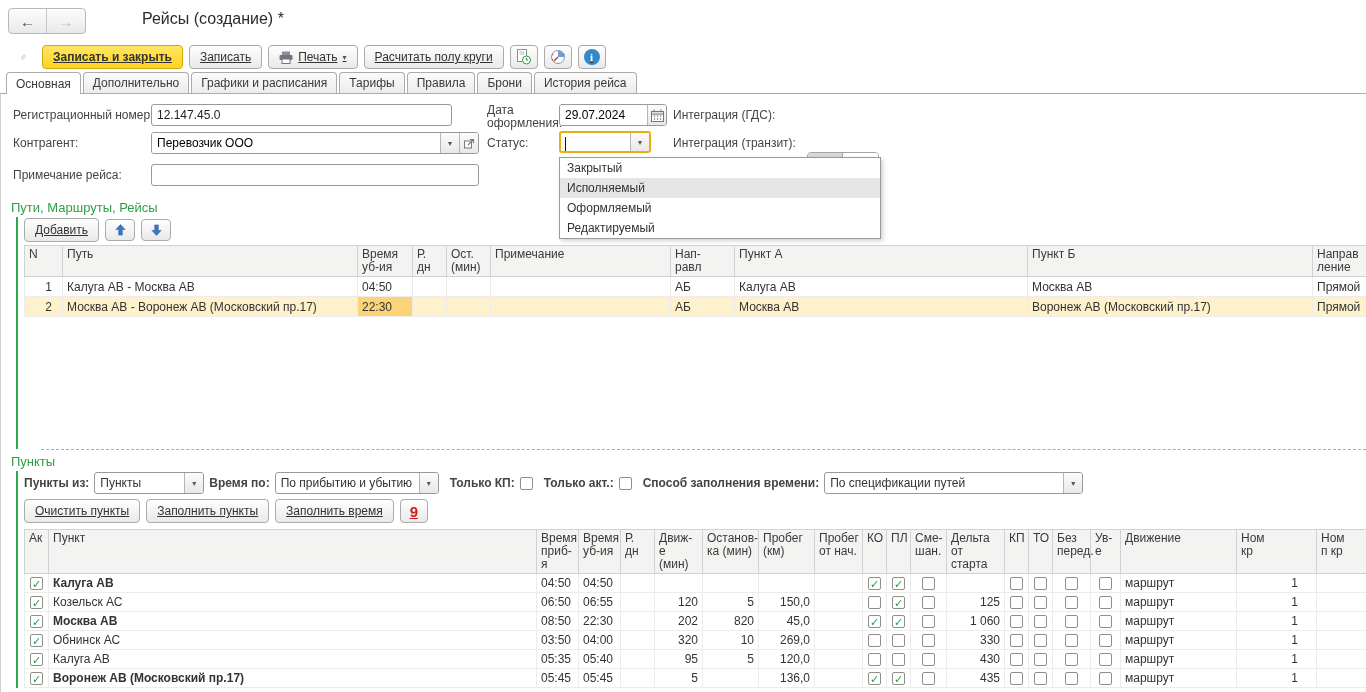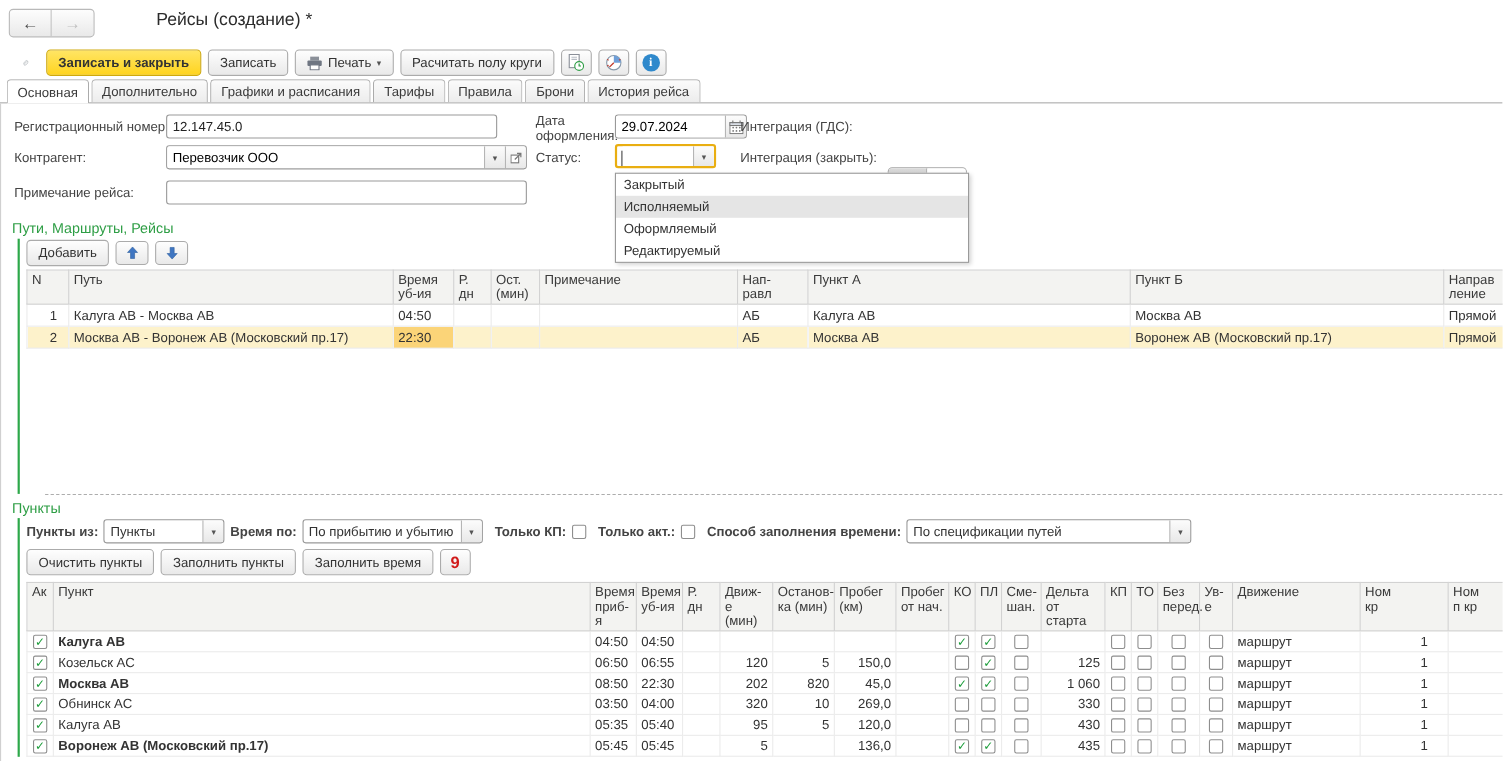--- a/index.html
+++ b/index.html
@@ -13,21 +13,21 @@
   .navbtn { width:38px; height:24px; display:flex; align-items:center; justify-content:center;
     font-size:15px; font-weight:bold; cursor:pointer; }
   .navbtn.back { color:#4a4a4a; border-right:1px solid #c4c4c4; }
   .navbtn.fwd  { color:#c0c0c0; }
   .page-title { margin-left:56px; font-size:16px; color:#2b2b2b; padding-top:2px; }
 
   
   .toolbar { height:30px; display:flex; align-items:center; gap:6px; padding-left:10px; }
   .tbtn { height:24px; display:inline-flex; align-items:center; gap:5px; padding:0 10px;
     background:linear-gradient(#fefefe,#e9e9e9); border:1px solid #ababab; border-radius:4px;
-    cursor:pointer; white-space:nowrap; }
+    cursor:pointer; white-space:nowrap;text-decoration:underline; }
   .tbtn.primary { background:linear-gradient(#ffe564,#ffd41f); border-color:#cfa90c; font-weight:bold; }
   .tbtn.iconic { width:28px; padding:0; justify-content:center; }
   .clip { border:none; background:none; width:26px; justify-content:center; display:inline-flex; }
   .caret-down { font-size:8px; color:#555; }
   .info-circle { width:16px; height:16px; border-radius:50%; background:#2f89cc; color:#fff;
     font-weight:bold; font-size:11px; display:flex; align-items:center; justify-content:center;
     font-family:"Liberation Serif",serif; }
 
   
   .tabsbar { display:flex; align-items:flex-end; gap:2px; padding-left:6px; height:22px;
@@ -183,21 +183,21 @@
 <div class="tab-content">
 
   <div class="form-area">
     <div class="flabel" style="left:12px; top:8px;">Регистрационный номер:</div>
     <div style="position:absolute; left:150px; top:4px; width:301px;">
       <input class="txt" value="12.147.45.0" style="">
     </div>
 
     <div class="flabel ml" style="left:486px; top:4px; width:72px;">Дата
 оформления:</div>
-    <div class="combo" style="left:558px; top:4px; width:120px;">
+    <div class="combo" style="left:558px; top:4px; width:108px;">
       <input value="29.07.2024" style="">
       <div class="cbtn">
         <svg width="13" height="13" viewBox="0 0 13 13">
           <rect x="0.5" y="2.5" width="12" height="10" fill="#fff" stroke="#777"></rect>
           <rect x="0.5" y="2.5" width="12" height="2.6" fill="#dde2ea" stroke="#777"></rect>
           <line x1="3.2" y1="0.5" x2="3.2" y2="3" stroke="#777"></line>
           <line x1="9.8" y1="0.5" x2="9.8" y2="3" stroke="#777"></line>
           <circle cx="3.5" cy="7" r="0.8" fill="#777"></circle>
             <circle cx="6.5" cy="7" r="0.8" fill="#777"></circle>
           <circle cx="9.5" cy="7" r="0.8" fill="#777"></circle>
@@ -230,21 +230,21 @@
 
     <div class="flabel" style="left:486px; top:36px;">Статус:</div>
     <div class="combo focused" style="left:558px; top:31px; width:92px;">
       <div class="caret-i"></div>
       <input value="" style="">
       <div class="cbtn">
         <span>▾</span>
       </div>
     </div>
 
-    <div class="flabel" style="left:672px; top:36px;">Интеграция (закрыть):</div>
+    <div class="flabel" style="left:672px; top:36px;">Интеграция (транзит):</div>
     <div class="yn" style="left:806px; top:32px;">
       <div class="yes">Да</div>
       <div class="no">Нет</div>
     </div>
 
     <div class="flabel" style="left:12px; top:68px;">Примечание рейса:</div>
     <div style="position:absolute; left:150px; top:64px; width:328px;">
       <input class="txt" value="" style="">
     </div>
 

